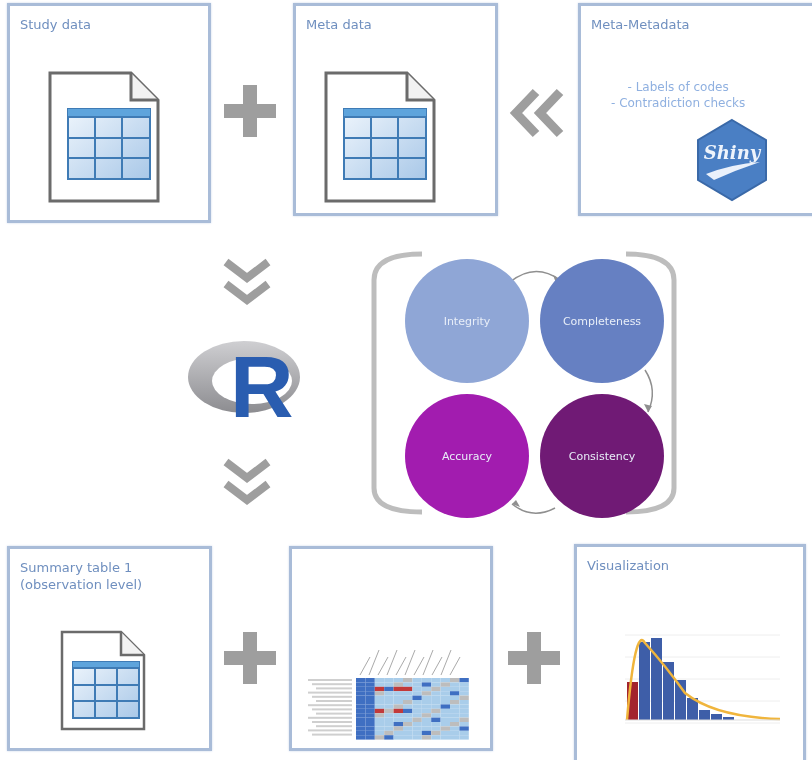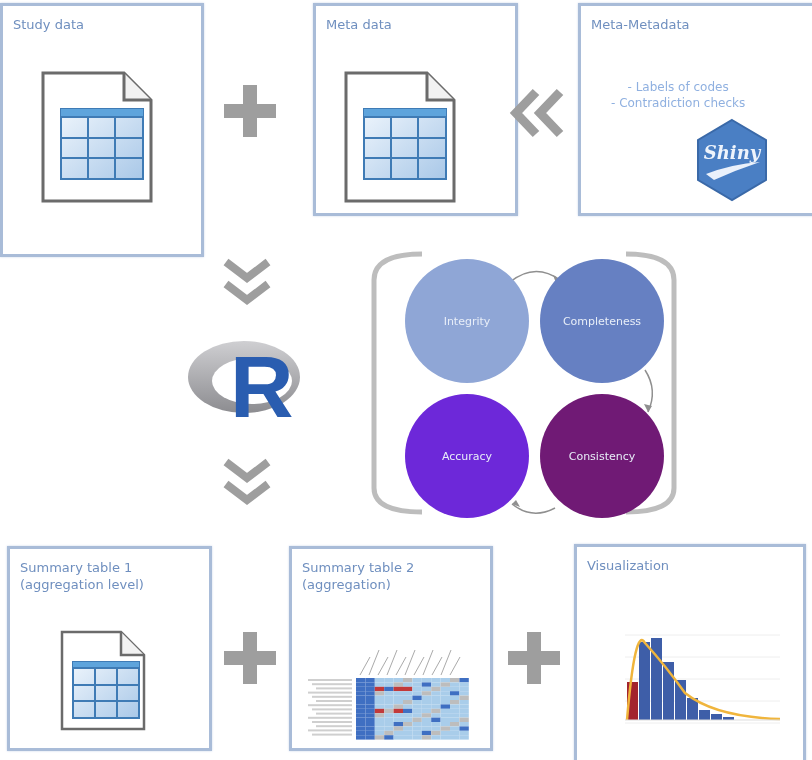--- a/index.html
+++ b/index.html
@@ -13,21 +13,21 @@
     .bullets { position: absolute; left: 30px; top: 73px; color: #8fb0e0;
                font-size: 12px; line-height: 16px; font-family: "DejaVu Sans", sans-serif; text-align: center; }
     .bullets div { white-space: nowrap; }
     .circle { position: absolute; width: 124px; height: 124px; border-radius: 50%;
               display: flex; align-items: center; justify-content: center;
               color: #e8eef8; font-size: 11px; font-family: "DejaVu Sans", sans-serif; }
   </style>
 </head>
 <body>
 
-<div class="box" style="left:0;top:3px;width:204px;height:254px;padding-left:28px;">
+<div class="box" style="left:7px;top:3px;width:204px;height:220px;padding-left:28px;">
   <div class="box-title">Study data</div>
   <svg class="abs" style="left:36px;top:63px" width="120" height="140">
     <defs>
       <linearGradient id="cellg" x1="0" y1="0" x2="1" y2="1">
         <stop offset="0" stop-color="#eef5fc"></stop>
           <stop offset="1" stop-color="#a9c8e8"></stop>
       </linearGradient>
     </defs>
     <path d="M4 4 H85 L112 31 V132 H4 Z" fill="#fff" stroke="#6b6b6b" stroke-width="3"></path>
     <path d="M85 4 V31 H112" fill="#f2f2f2" stroke="#6b6b6b" stroke-width="3"></path>
@@ -39,21 +39,21 @@
     <line x1="49" y1="48" x2="49" y2="110" stroke="#3f7bb5" stroke-width="2"></line>
     <line x1="76" y1="48" x2="76" y2="110" stroke="#3f7bb5" stroke-width="2"></line>
   </svg>
 </div>
 
 <svg class="abs" style="left:224px;top:85px" width="52" height="52">
   <rect x="19" y="0" width="14" height="52" fill="#9e9e9e"></rect>
     <rect x="0" y="19" width="52" height="14" fill="#9e9e9e"></rect>
 </svg>
 
-<div class="box" style="left:293px;top:3px;width:205px;height:213px;margin-left:20px;">
+<div class="box" style="left:293px;top:3px;width:205px;height:213px;">
   <div class="box-title">Meta data</div>
   <svg class="abs" style="left:26px;top:63px" width="120" height="140">
     <path d="M4 4 H85 L112 31 V132 H4 Z" fill="#fff" stroke="#6b6b6b" stroke-width="3"></path>
     <path d="M85 4 V31 H112" fill="#f2f2f2" stroke="#6b6b6b" stroke-width="3"></path>
     <rect x="22" y="40" width="82" height="70" fill="url(#cellg)" stroke="#3f7bb5" stroke-width="2"></rect>
     <rect x="22" y="40" width="82" height="8" fill="#5ea4dc"></rect>
     <line x1="22" y1="48" x2="104" y2="48" stroke="#3f7bb5" stroke-width="2"></line>
     <line x1="22" y1="69" x2="104" y2="69" stroke="#3f7bb5" stroke-width="2"></line>
     <line x1="22" y1="89" x2="104" y2="89" stroke="#3f7bb5" stroke-width="2"></line>
     <line x1="49" y1="48" x2="49" y2="110" stroke="#3f7bb5" stroke-width="2"></line>
@@ -118,52 +118,48 @@
 
 <div class="circle" style="left: 405px; top: 259px; background: rgb(143, 166, 214);">
   <span>Integrity</span>
 </div>
 <div class="circle" style="left: 540px; top: 259px; background: rgb(102, 128, 194);">
   <span>Completeness</span>
 </div>
 <div class="circle" style="left: 540px; top: 394px; background: #701a75;">
   <span>Consistency</span>
 </div>
-<div class="circle" style="left: 405px; top: 394px; background: #6d28d9;">
+<div class="circle" style="left: 405px; top: 394px; background: #a21caf;">
   <span>Accuracy</span>
 </div>
 
 <div class="box" style="left:7px;top:546px;width:205px;height:205px;">
   <div class="box-title">
     <div>Summary table 1</div>
-    <div>(aggregation level)</div>
+    <div>(observation level)</div>
   </div>
   <svg class="abs" style="left:49px;top:80px" width="90" height="104">
     <path d="M3 3 H62 L85 26 V100 H3 Z" fill="#fff" stroke="#6b6b6b" stroke-width="2.5"></path>
     <path d="M62 3 V26 H85" fill="#f2f2f2" stroke="#6b6b6b" stroke-width="2.5"></path>
     <rect x="14" y="33" width="66" height="56" fill="url(#cellg)" stroke="#3f7bb5" stroke-width="2"></rect>
     <rect x="14" y="33" width="66" height="6" fill="#5ea4dc"></rect>
     <line x1="14" y1="39" x2="80" y2="39" stroke="#3f7bb5" stroke-width="2"></line>
     <line x1="14" y1="56" x2="80" y2="56" stroke="#3f7bb5" stroke-width="2"></line>
     <line x1="14" y1="72" x2="80" y2="72" stroke="#3f7bb5" stroke-width="2"></line>
     <line x1="36" y1="39" x2="36" y2="89" stroke="#3f7bb5" stroke-width="2"></line>
     <line x1="58" y1="39" x2="58" y2="89" stroke="#3f7bb5" stroke-width="2"></line>
   </svg>
 </div>
 
 <svg class="abs" style="left:224px;top:632px" width="52" height="52">
   <rect x="19" y="0" width="14" height="52" fill="#9e9e9e"></rect>
     <rect x="0" y="19" width="52" height="14" fill="#9e9e9e"></rect>
 </svg>
 
 <div class="box" style="left:289px;top:546px;width:204px;height:205px;">
-  <div class="box-title">
-    <div>Summary table 2</div>
-    <div>(aggregation)</div>
-  </div>
   <svg class="abs" id="heatmap" style="left:6px;top:76px" width="190" height="116">
       <line x1="62" y1="50" x2="72" y2="32" stroke="#aaa" stroke-width="1"></line>
       <line x1="71" y1="50" x2="81" y2="25" stroke="#aaa" stroke-width="1"></line>
       <line x1="80" y1="50" x2="90" y2="32" stroke="#aaa" stroke-width="1"></line>
       <line x1="89" y1="50" x2="99" y2="25" stroke="#aaa" stroke-width="1"></line>
       <line x1="98" y1="50" x2="108" y2="32" stroke="#aaa" stroke-width="1"></line>
       <line x1="107" y1="50" x2="117" y2="25" stroke="#aaa" stroke-width="1"></line>
       <line x1="116" y1="50" x2="126" y2="32" stroke="#aaa" stroke-width="1"></line>
       <line x1="125" y1="50" x2="135" y2="25" stroke="#aaa" stroke-width="1"></line>
       <line x1="134" y1="50" x2="144" y2="32" stroke="#aaa" stroke-width="1"></line>

